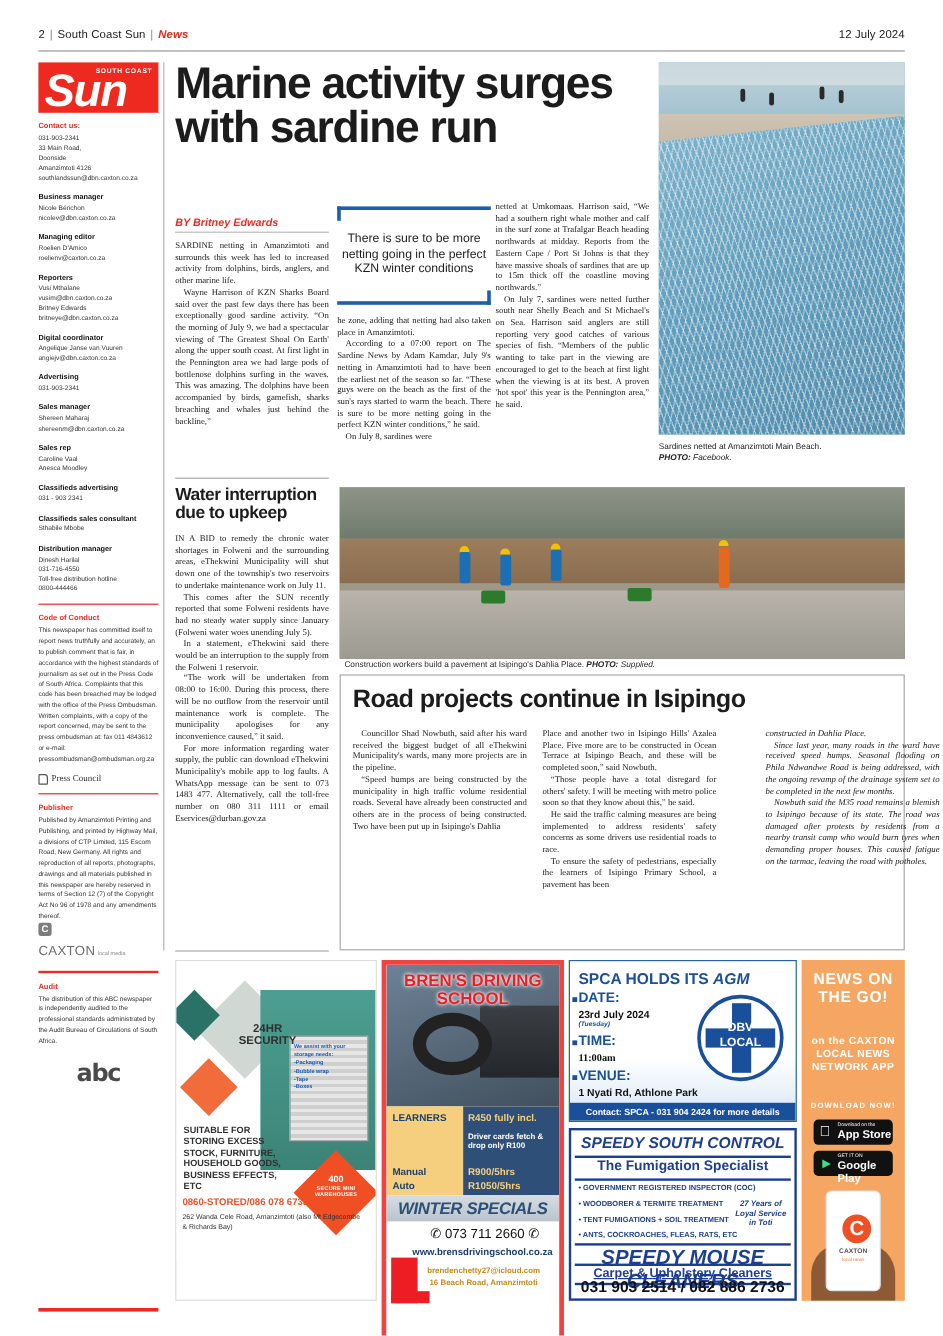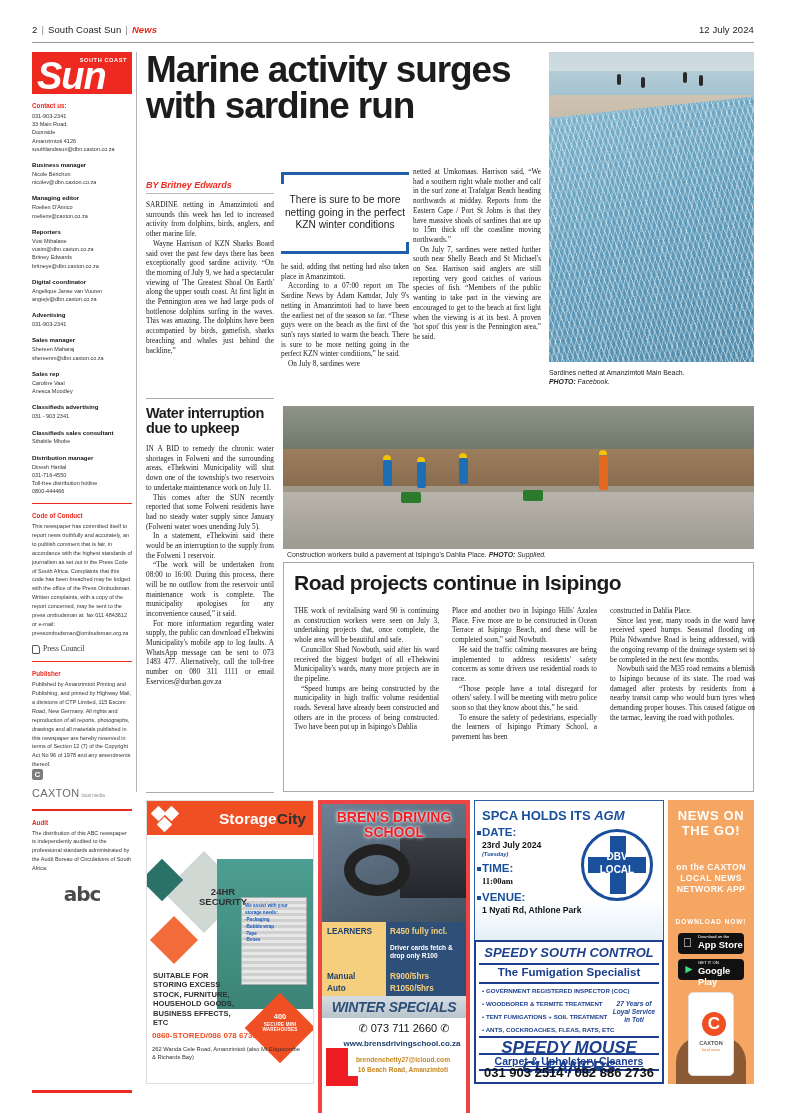--- a/index.html
+++ b/index.html
@@ -156,21 +156,21 @@
 
   
   .isipingo-box { position:absolute; left:283px; top:562px; width:471px; height:230px;
                   border:1px solid #a9a9a9; }
   .isipingo-head {
     position:absolute; left:294px; top:571px; width:440px;
     font-size:21px; color:#1c1c1c; letter-spacing:-.5px;
   }
   #c5 { left:294px; top:606px; width:145px; height:176px; }
   #c6 { left:452px; top:606px; width:145px; height:176px; }
-  #c7 { left:610px; top:606px; width:145px; height:176px; }
+  #c7 { left:638px; top:606px; width:145px; height:176px;font-style:italic; }
 
   
   .ad { position:absolute; overflow:hidden; }
 
   
   #ad-storage { left:146px; top:800px; width:168px; height:284px; background:#fff;
                 border:1px solid #ddd; }
   .sc-top { position:relative; height:34px; background:#f04e23; }
   .sc-top .name { position:absolute; right:7px; top:9px; font-size:15.5px; font-weight:bold; color:#fff; }
   .sc-top .name .city { color:#2f3030; }
@@ -218,21 +218,21 @@
   .bren-L { position:absolute; left:4px; top:30px; width:22px; height:38px; background:#ee1d23; }
   .bren-L:after { content:""; position:absolute; left:0; bottom:0; width:32px; height:10px; background:#ee1d23; }
   .bren-ph { position:absolute; left:22px; top:4px; right:2px; font-size:11px; font-weight:normal; color:#111;
      text-align:center; }
   .bren-web { position:absolute; left:18px; top:21px; right:2px; font-size:8px; font-weight:bold;
      color:#1c3f6e; text-align:center; }
   .bren-mail { position:absolute; left:20px; top:37px; right:2px; font-size:6.6px; font-weight:bold;
      color:#c7881f; text-align:center; line-height:1.5; }
 
   
-  #ad-spca { left:474px; top:800px; width:190px; height:165px; background:#bef264; border:1px solid #2a5fa8; }
+  #ad-spca { left:474px; top:800px; width:190px; height:135px; background:#bef264; border:1px solid #2a5fa8; }
   .spca-bg { position:absolute; inset:0; background:linear-gradient(#ffffff 60%, #d6e6f5 100%); }
   .spca-title { position:absolute; left:7px; top:7px; font-size:13px; font-weight:bold; color:#1a4f9c; }
   .spca-title i { font-style:italic; }
   .spca-row { position:absolute; left:7px; font-size:11.5px; font-weight:bold; color:#1a4f9c; }
   .spca-val { position:absolute; left:7px; font-size:8.6px; font-weight:bold; color:#111; }
   .spca-sub { position:absolute; left:7px; font-size:5.6px; font-style:italic; font-weight:bold; color:#1a4f9c; }
   .spca-logo { position:absolute; right:10px; top:28px; width:72px; height:72px; border-radius:50%;
      background:#fff; border:3px solid #1a4f9c; }
   .spca-cross-v { position:absolute; left:26px; top:4px; width:16px; height:58px; background:#1a4f9c; }
   .spca-cross-h { position:absolute; left:4px; top:25px; width:58px; height:16px; background:#1a4f9c; }
@@ -379,21 +379,21 @@
   <div class="col" id="c1">
     <p class="first">SARDINE netting in Amanzimtoti and surrounds this week has led to increased activity from dolphins, birds, anglers, and other marine life.</p>
     <p>Wayne Harrison of KZN Sharks Board said over the past few days there has been exceptionally good sardine activity. “On the morning of July 9, we had a spectacular viewing of 'The Greatest Shoal On Earth' along the upper south coast. At first light in the Pennington area we had large pods of bottlenose dolphins surfing in the waves. This was amazing. The dolphins have been accompanied by birds, gamefish, sharks breaching and whales just behind the backline,”</p>
   </div>
 
   <div class="pullquote">
     <span>There is sure to be more netting going in the perfect KZN winter conditions</span>
   </div>
 
   <div class="col" id="c2">
-    <p class="first">he said, adding that netting had also taken place in Amanzimtoti.</p>
+    <p class="first">he zone, adding that netting had also taken place in Amanzimtoti.</p>
     <p>According to a 07:00 report on The Sardine News by Adam Kamdar, July 9's netting in Amanzimtoti had to have been the earliest net of the season so far. “These guys were on the beach as the first of the sun's rays started to warm the beach. There is sure to be more netting going in the perfect KZN winter conditions,” he said.</p>
     <p>On July 8, sardines were</p>
   </div>
 
   <div class="col" id="c3">
     <p class="first">netted at Umkomaas. Harrison said, “We had a southern right whale mother and calf in the surf zone at Trafalgar Beach heading northwards at midday. Reports from the Eastern Cape / Port St Johns is that they have massive shoals of sardines that are up to 15m thick off the coastline moving northwards.”</p>
     <p>On July 7, sardines were netted further south near Shelly Beach and St Michael's on Sea. Harrison said anglers are still reporting very good catches of various species of fish. “Members of the public wanting to take part in the viewing are encouraged to get to the beach at first light when the viewing is at its best. A proven 'hot spot' this year is the Pennington area,” he said.</p>
   </div>
 
   <div class="hero">
@@ -441,47 +441,36 @@
   </div>
   <div class="constr-cap">
     <span>Construction workers build a pavement at Isipingo's Dahlia Place.</span>
     <b>PHOTO:</b>
     <i>Supplied.</i>
   </div>
 
   <div class="isipingo-box"></div>
   <h2 class="isipingo-head">Road projects continue in Isipingo</h2>
   <div class="col" id="c5">
-    <p class="first">THE work of revitalising ward 90 is continuing as construction workers were seen on July 3, undertaking projects that, once complete, the whole area will be beautiful and safe.</p>
     <p>Councillor Shad Nowbuth, said after his ward received the biggest budget of all eThekwini Municipality's wards, many more projects are in the pipeline.</p>
     <p>“Speed humps are being constructed by the municipality in high traffic volume residential roads. Several have already been constructed and others are in the process of being constructed. Two have been put up in Isipingo's Dahlia</p>
   </div>
   <div class="col" id="c6">
     <p class="first">Place and another two in Isipingo Hills' Azalea Place. Five more are to be constructed in Ocean Terrace at Isipingo Beach, and these will be completed soon,” said Nowbuth.</p>
+    <p>“Those people have a total disregard for others' safety. I will be meeting with metro police soon so that they know about this,” he said.</p>
     <p>He said the traffic calming measures are being implemented to address residents' safety concerns as some drivers use residential roads to race.</p>
-    <p>“Those people have a total disregard for others' safety. I will be meeting with metro police soon so that they know about this,” he said.</p>
     <p>To ensure the safety of pedestrians, especially the learners of Isipingo Primary School, a pavement has been</p>
   </div>
   <div class="col" id="c7">
     <p class="first">constructed in Dahlia Place.</p>
     <p>Since last year, many roads in the ward have received speed humps. Seasonal flooding on Phila Ndwandwe Road is being addressed, with the ongoing revamp of the drainage system set to be completed in the next few months.</p>
     <p>Nowbuth said the M35 road remains a blemish to Isipingo because of its state. The road was damaged after protests by residents from a nearby transit camp who would burn tyres when demanding proper houses. This caused fatigue on the tarmac, leaving the road with potholes.</p>
   </div>
 
   <div class="ad" id="ad-storage">
-    <div class="sc-top">
-      <div class="sc-cubes">
-        <span style="left:0;top:0;"></span>
-          <span style="left:13px;top:0;"></span>
-          <span style="left:6px;top:11px;"></span>
-      </div>
-      <div class="name">
-        <span>Storage</span><span class="city">City</span>
-      </div>
-    </div>
     <div class="sc-body">
       <div class="dia" style="left:28px; top:28px; width:58px; height:58px; background:#cfd8d3;"></div>
       <div class="dia" style="left:10px; top:88px; width:34px; height:34px; background:#f26b3a;"></div>
       <div class="dia" style="left:0px; top:30px; width:30px; height:30px; background:#2a7268;"></div>
       <div class="sc-img"></div>
       <div class="sc-door"></div>
       <div class="sc-note" style="white-space:pre-line">We assist with your storage needs:
 -Packaging
 -Bubble wrap
 -Tape

